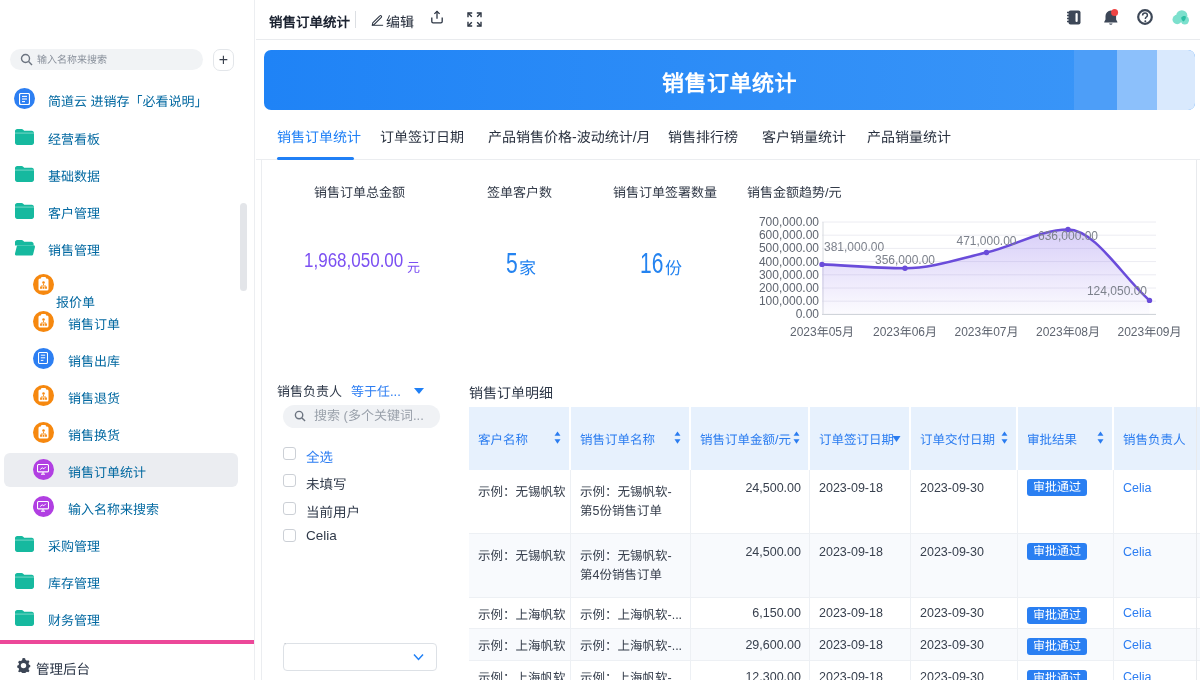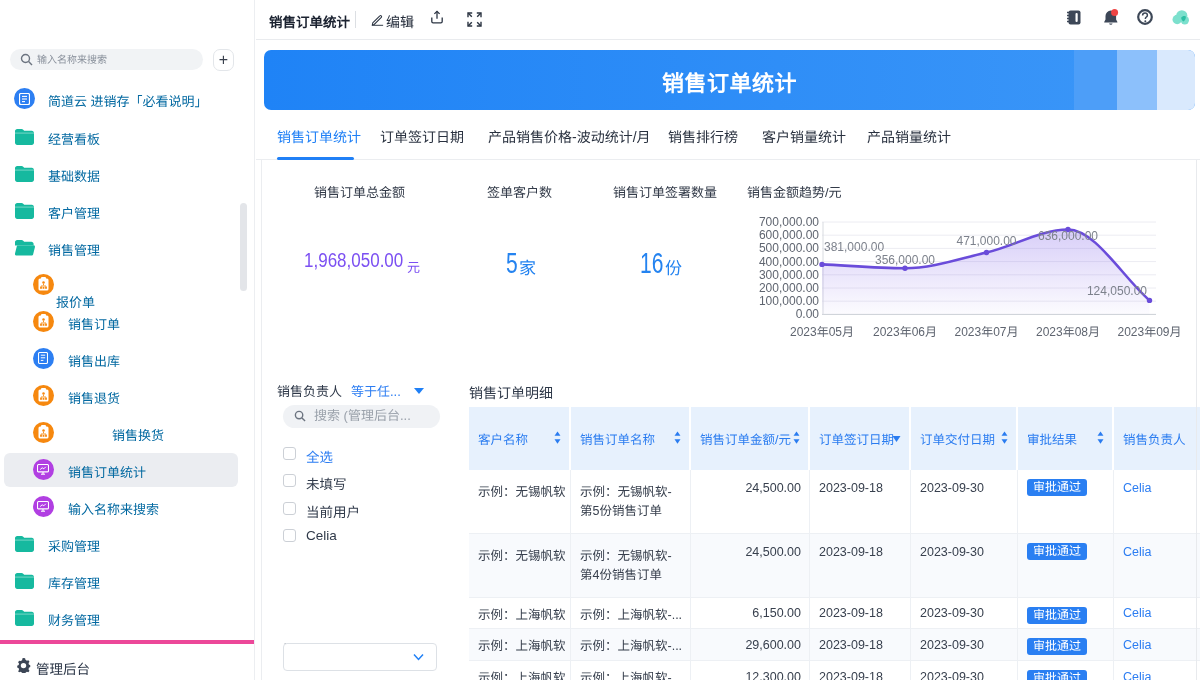--- a/index.html
+++ b/index.html
@@ -191,21 +191,21 @@
           <svg style="position:absolute;left:4.5px;top:3px" width="11" height="14" viewBox="0 0 11 14">
             <rect x="3" y="0" width="5" height="3" rx="1" fill="#fff"></rect>
             <rect x="0.5" y="1.6" width="10" height="12" rx="1.5" fill="#fff"></rect>
             <circle cx="5.5" cy="5.6" r="1.25" fill="#f6880f"></circle>
             <path d="M5.5 6.8v1.5M3 10v-1h5v1" stroke="#f6880f" stroke-width="0.9" fill="none"></path>
             <rect x="2.1" y="10" width="1.8" height="1.8" fill="#f6880f"></rect>
             <rect x="4.6" y="10" width="1.8" height="1.8" fill="#f6880f"></rect>
             <rect x="7.1" y="10" width="1.8" height="1.8" fill="#f6880f"></rect>
           </svg>
         </div>
-        <span class="txt" style="left:68px;margin-left:44px;">销售换货</span>
+        <span class="txt" style="left:68px;">销售换货</span>
       </div>
     <div class="mitem" style="top:452px;">
         <div class="sel"></div>
         <div class="cicon" style="left:33px;background:#b13fe2;">
           <svg style="position:absolute;left:4px;top:5px" width="12" height="11" viewBox="0 0 12 11">
             <rect x="0.5" y="0.5" width="11" height="7.4" rx="1.2" fill="none" stroke="#fff" stroke-width="1.1"></rect>
             <path d="M3.2 5.5l2-1.7 1.6 1 2-2" fill="none" stroke="#fff" stroke-width="1"></path>
             <line x1="4" y1="10.2" x2="8" y2="10.2" stroke="#fff" stroke-width="1.1"></line>
             <line x1="6" y1="8" x2="6" y2="10" stroke="#fff" stroke-width="1.1"></line>
           </svg>
@@ -384,21 +384,21 @@
     <text x="409.5" y="136">2023年09月</text>
   </g>
 </svg>
 
 <div class="abs" style="left:277px;top:381px;"><span class="flabel">销售负责人</span>&nbsp;&nbsp;<span class="flabel fblue">等于任...</span>&nbsp;&nbsp;&nbsp;<span class="ftri"></span></div>
 <div id="fsearch">
   <svg style="position:absolute;left:11px;top:5px" width="12" height="12" viewBox="0 0 13 13">
       <circle cx="5.5" cy="5.5" r="4" fill="none" stroke="#6c7480" stroke-width="1.5"></circle>
       <line x1="8.6" y1="8.6" x2="12" y2="12" stroke="#6c7480" stroke-width="1.5"></line>
     </svg>
-  <span style="position:absolute;left:31px;">搜索 (管理后台...</span>
+  <span style="position:absolute;left:31px;">搜索 (多个关键词...</span>
 </div>
 <div class="cbox" style="left:283px;top:447px;"></div>
 <div class="clabel fblue" style="left:306px;top:446px;">全选</div>
 <div class="cbox" style="left:283px;top:474px;"></div>
 <div class="clabel" style="left:306px;top:473px;">未填写</div>
 <div class="cbox" style="left:283px;top:502px;"></div>
 <div class="clabel" style="left:306px;top:501px;">当前用户</div>
 <div class="cbox" style="left:283px;top:529px;"></div>
 <div class="clabel" style="left:306px;top:528px;">Celia</div>
 <div class="abs" style="left:283px;top:639px;"><span class="flabel">订单签订日期</span>&nbsp;&nbsp;<span class="flabel fblue">动态...</span>&nbsp;&nbsp;<span class="ftri"></span></div>

